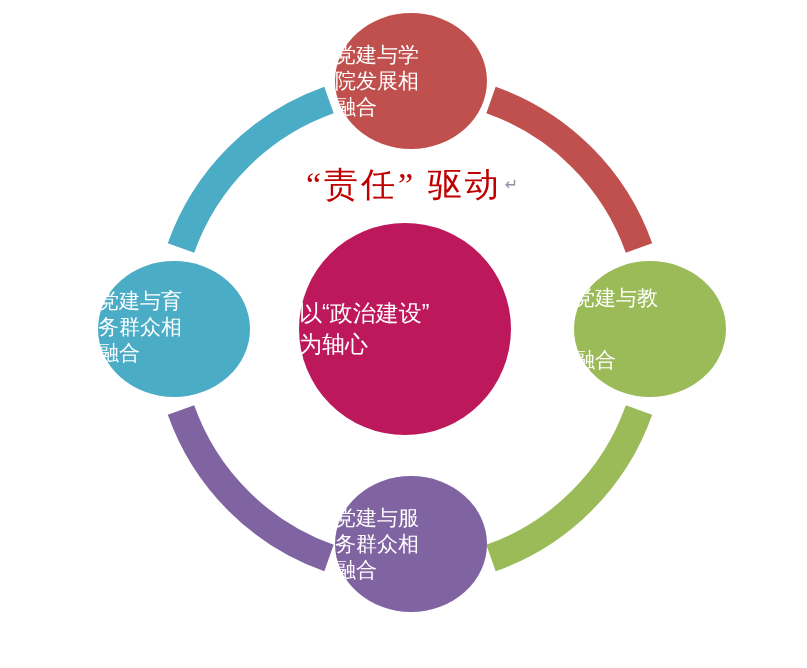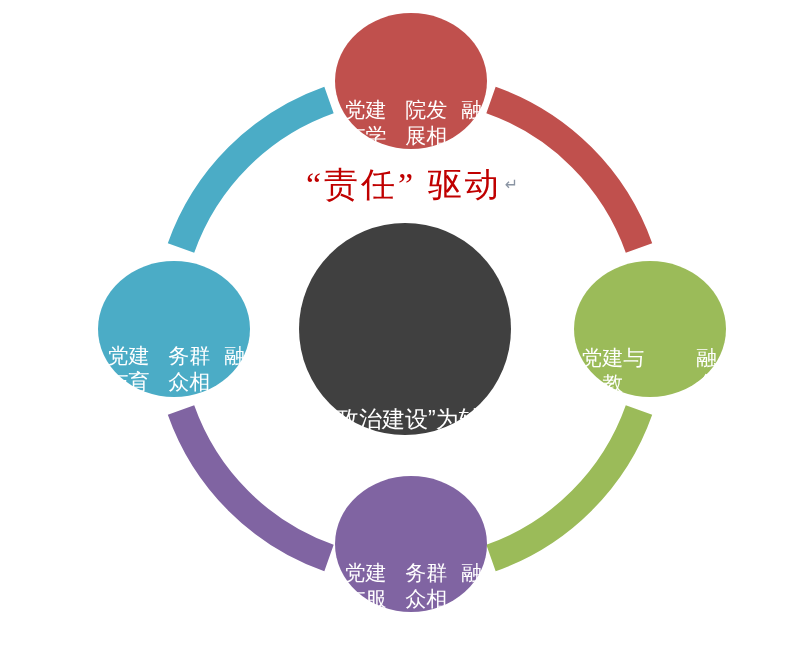--- a/index.html
+++ b/index.html
@@ -15,22 +15,22 @@
   .arcs {
     position: absolute;
     left: 0; top: 0;
     width: 807px; height: 668px;
   }
   .arcs path { fill: none; stroke-width: 28; stroke-linecap: butt; }
   .node {
     position: absolute;
     border-radius: 50%;
     display: flex;
-    flex-direction: row;
-    align-items: flex-end;
+    flex-direction: column;
+    align-items: flex-start;
     justify-content: center;
     text-align: center;
     color: #ffffff;
   }
   .satellite {
     width: 152px;
     height: 136px;
     font-size: 21px;
     line-height: 26px;
   }
@@ -95,21 +95,21 @@
     <span class="line">务群众相</span>
     <span class="line">融合</span>
   </div>
 
   <div class="node satellite node-left" style="background-color: rgb(75, 172, 198); font-family: Liberation Mono, monospace;">
     <span class="line">党建与育</span>
     <span class="line">务群众相</span>
     <span class="line">融合</span>
   </div>
 
-  <div class="node node-center" style="background-color: #404040;">
+  <div class="node node-center" style="background-color: #be185d;">
     <span class="line">以“政治建设”</span>
     <span class="line">为轴心</span>
   </div>
 
   <div class="driver-label driver-label-top" style="color: rgb(192, 0, 0);">
     <span>“责任” 驱动</span><span class="pmark">↵</span>
   </div>
 
 
 </div>

